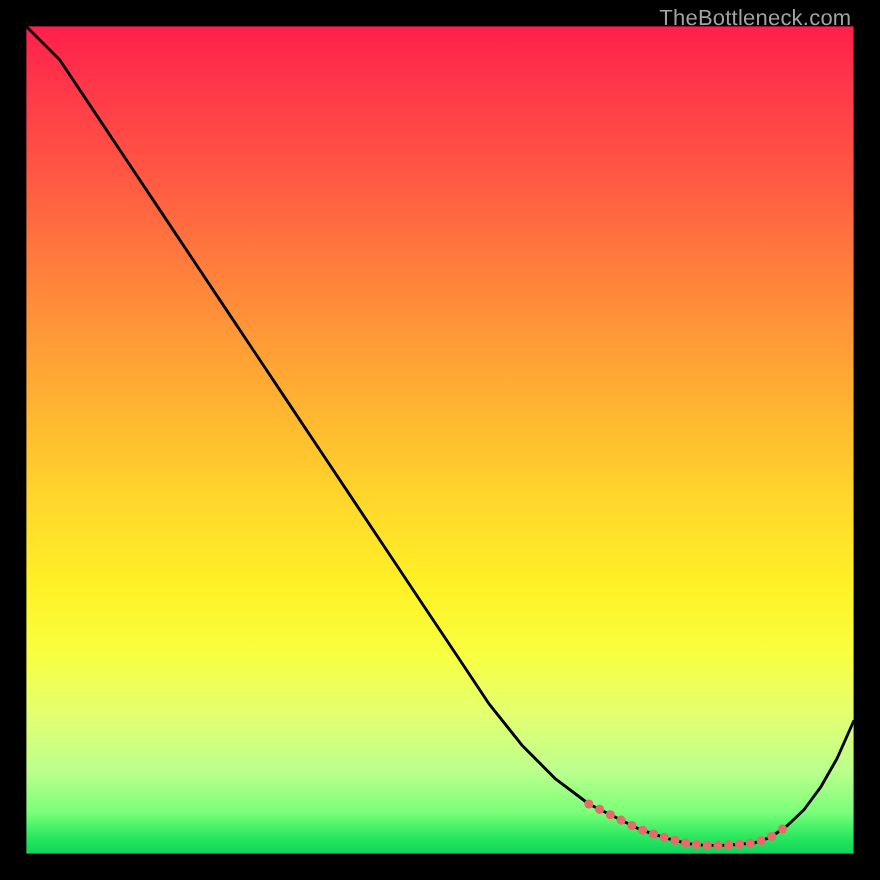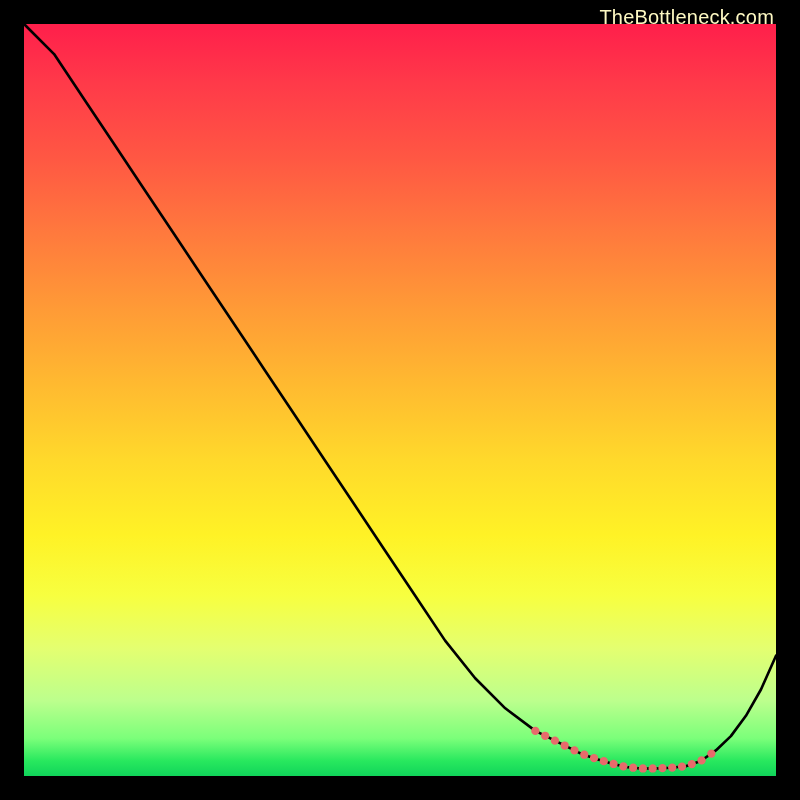--- a/index.html
+++ b/index.html
@@ -39,21 +39,21 @@
       #bcff8d 90%,
       #7bff7a 95%,
       #28e85e 98%,
       #10d45a 100%
     );
   }
   .watermark {
     position: absolute;
     top: 6px;
     right: 26px;
-    color: #fef9c3;
+    color: #a3a3a3;
     font-size: 20px;
     font-weight: 500;
     letter-spacing: 0.2px;
     user-select: none;
   }
   svg.curve-layer {
     position: absolute;
     left: 24px;
     top: 24px;
     width: 752px;

